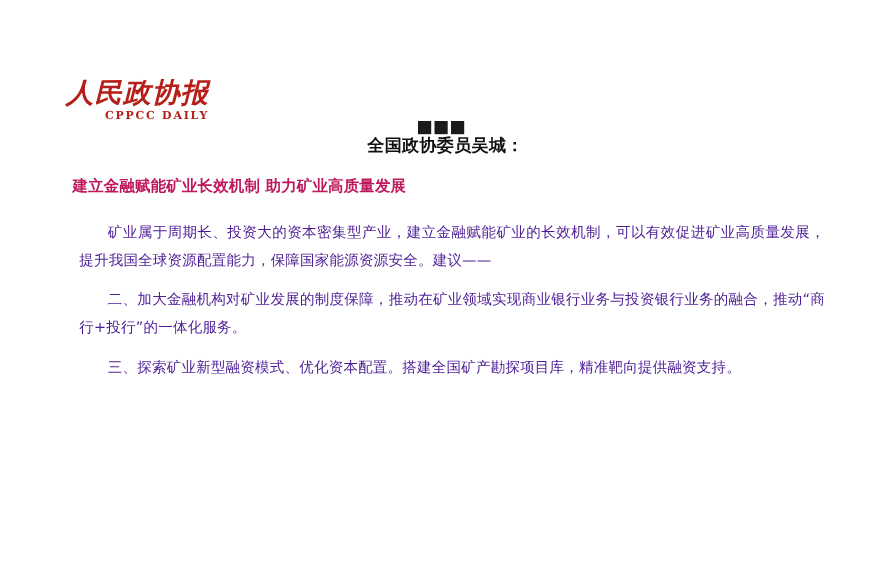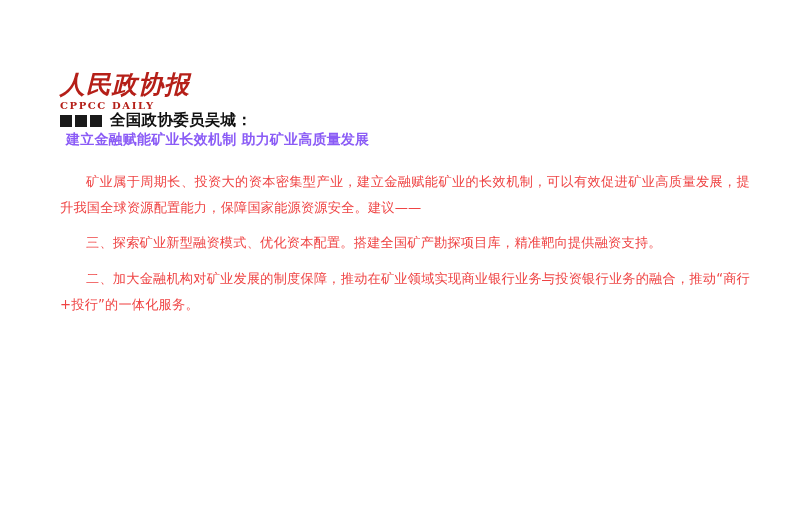--- a/index.html
+++ b/index.html
@@ -17,20 +17,21 @@
     position: relative;
     width: 803px;
     height: 528px;
     background: #ffffff;
   }
   .masthead {
     position: absolute;
     left: 60px;
     top: 72px;
     width: 130px;
+    text-align: right;
   }
   .masthead-logo {
     font-family: "DejaVu Serif", "Liberation Serif", serif;
     font-size: 25px;
     font-weight: bold;
     font-style: italic;
     color: #b51f18;
     letter-spacing: 1px;
     line-height: 1.05;
     white-space: nowrap;
@@ -46,20 +47,22 @@
   }
   .article {
     position: absolute;
     left: 60px;
     top: 110px;
     width: 690px;
   }
   .headline-row {
     display: flex;
     align-items: center;
+    margin-bottom: 18px;
+    flex-direction: column;
   }
   .squares {
     display: inline-flex;
     gap: 3px;
     margin-right: 8px;
   }
   .square {
     width: 12px;
     height: 12px;
     background: #1a1a1a;
@@ -69,30 +72,30 @@
     font-family: "DejaVu Sans", "Liberation Sans", sans-serif;
     font-size: 15.5px;
     font-weight: bold;
     color: #101010;
     letter-spacing: 0.3px;
   }
   .subhead {
     font-family: "DejaVu Sans", "Liberation Sans", sans-serif;
     font-size: 14px;
     font-weight: bold;
-    color: #8b5cf6;
+    color: #be185d;
     margin: 0 0 20px 6px;
     letter-spacing: 0.2px;
   }
   p.body-para {
     font-family: "DejaVu Sans", "Liberation Sans", sans-serif;
     font-size: 13.2px;
-    color: #ef4444;
+    color: #4c1d95;
     line-height: 1.95;
-    margin: 0 0 10px 0;
+    margin: 0 0 10px 12px;
     text-indent: 26px;
     text-align: justify;
     letter-spacing: 0.2px;
   }
 </style>
 </head>
 <body>
 
 <div class="page">
 
@@ -108,18 +111,18 @@
         <span class="square"></span>
         <span class="square"></span>
         <span class="square"></span>
       </span>
       <span class="byline">全国政协委员吴城：</span>
     </div>
 
     <div class="subhead">建立金融赋能矿业长效机制 助力矿业高质量发展</div>
 
     <p class="body-para">矿业属于周期长、投资大的资本密集型产业，建立金融赋能矿业的长效机制，可以有效促进矿业高质量发展，提升我国全球资源配置能力，保障国家能源资源安全。建议——</p>
+    <p class="body-para">二、加大金融机构对矿业发展的制度保障，推动在矿业领域实现商业银行业务与投资银行业务的融合，推动“商行+投行”的一体化服务。</p>
     <p class="body-para">三、探索矿业新型融资模式、优化资本配置。搭建全国矿产勘探项目库，精准靶向提供融资支持。</p>
-    <p class="body-para">二、加大金融机构对矿业发展的制度保障，推动在矿业领域实现商业银行业务与投资银行业务的融合，推动“商行+投行”的一体化服务。</p>
 
   </div>
 
 </div>
 
 </body></html>

